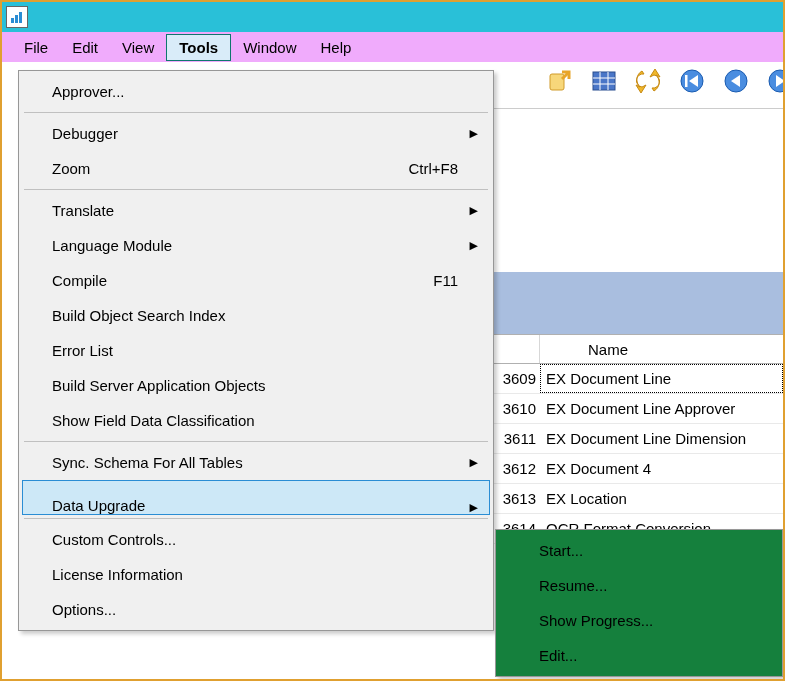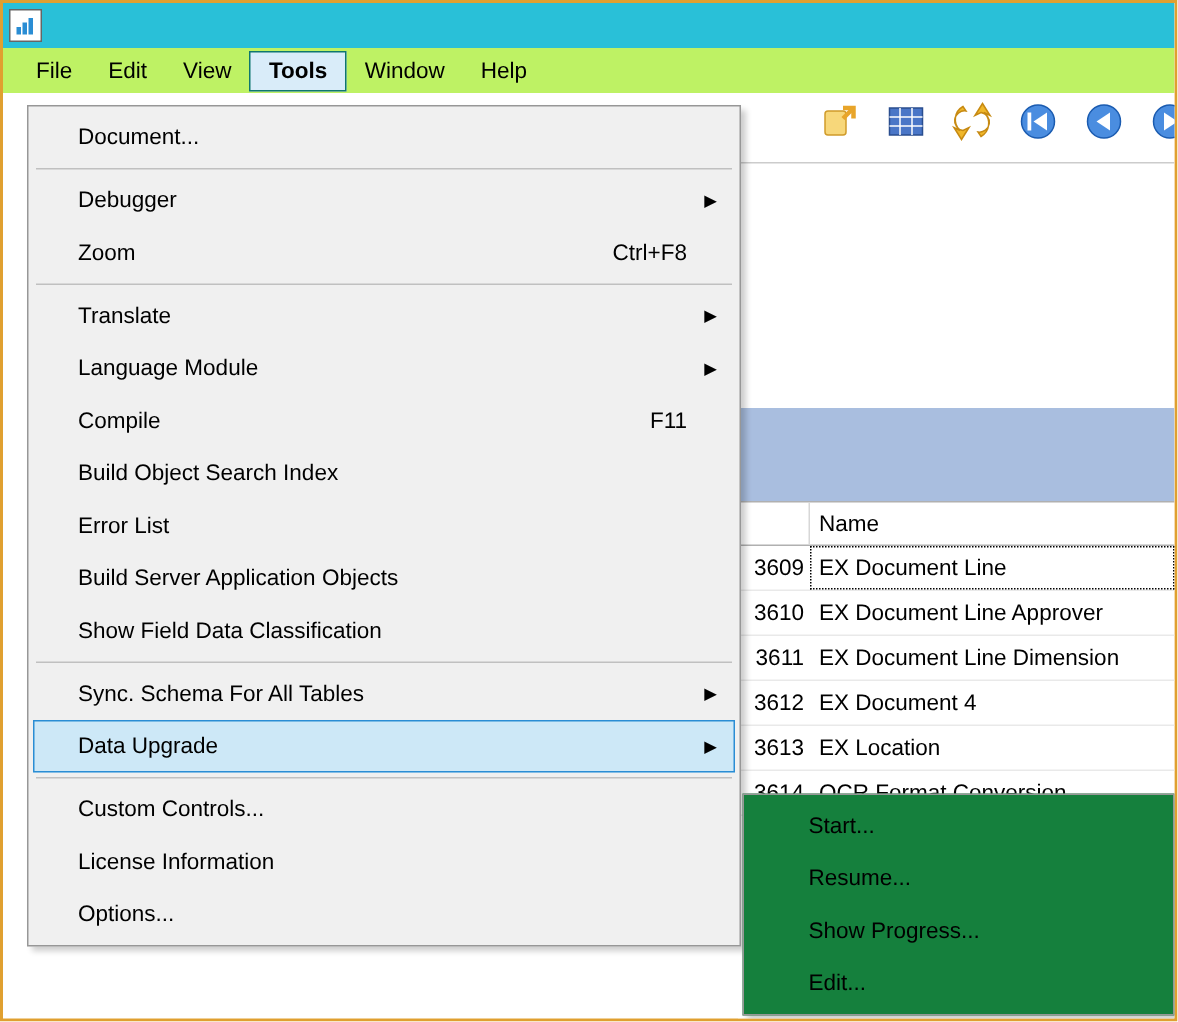--- a/index.html
+++ b/index.html
@@ -3,47 +3,47 @@
 <meta charset="utf-8">
 <style>
   * { box-sizing: border-box; margin: 0; padding: 0; font-family: "Segoe UI", Tahoma, sans-serif; font-size: 15px; }
   body { background: #fff; }
   .frame { width: 785px; height: 681px; border: 2px solid #e0a030; position: relative; overflow: hidden; background: #fff; }
   
   .title-bar { height: 30px; background: #29c0d8; display: flex; align-items: center; padding-left: 4px; }
   .app-icon { width: 22px; height: 22px; background: #fff; border: 1px solid #666; display:flex; align-items:center; justify-content:center; }
   .app-icon svg { width:16px; height:16px; }
   
-  .menu-bar { height: 30px; background: #bef264; display:flex; align-items:center; padding: 0 10px; gap: 0; }
+  .menu-bar { height: 30px; background: #f0abfc; display:flex; align-items:center; padding: 0 10px; gap: 0; }
   .menu-bar .menu-btn { padding: 4px 12px; cursor: default; }
   .menu-bar .menu-btn.active { border: 1px solid #0f766e; background: #d9ecf9; font-weight: bold; }
   
   .toolbar { height: 46px; background: #fff; border-top: 0; position: relative; }
   .toolbar-icons { position:absolute; right: 0; top: 4px; display:flex; gap: 14px; align-items:center; padding-right: 2px; }
   .tb-icon { width: 30px; height: 30px; display:flex; align-items:center; justify-content:center; }
   
   .blue-band { position:absolute; top: 270px; left: 490px; right: 0; height: 62px; background: #a9bedf; }
   .content-bg { position:absolute; top:106px; left:490px; right:0; bottom:0; background:#fff; border-top:1px solid #ccc; }
   
   .table-area { position:absolute; left: 490px; right: 0; top: 332px; }
-  .table-header { height: 30px; border-top:1px solid #b0b0b0; border-bottom:1px solid #b0b0b0; display:flex; }
+  .table-header { height: 30px; border-top:1px solid #b0b0b0; border-bottom:1px solid #b0b0b0; display:flex;gap:42px; }
   .table-header .col-id { width: 48px; border-right:1px solid #d7d7d7; }
   .table-header .col-name { flex:1; padding-left:6px; display:flex; align-items:center; }
   .table-row { height: 30px; display:flex; border-bottom:1px solid #e9e9e9; }
   .table-row .col-id { width: 48px; text-align:right; padding-right:4px; display:flex; align-items:center; justify-content:flex-end; }
   .table-row .col-name { flex:1; padding-left:6px; display:flex; align-items:center; }
   .table-row.first .col-name { outline: 1px dotted #000; outline-offset: -1px; }
   
   .tools-menu { position:absolute; left: 16px; top: 68px; width: 476px; background:#f0f0f0; border:1px solid #979797; box-shadow: 3px 3px 4px rgba(0,0,0,0.2); padding: 3px; }
   .tools-menu .mi { height: 35px; display:flex; align-items:center; padding: 0 32px 0 30px; position:relative; cursor:default; }
   .tools-menu .mi .lbl { flex:1; }
   .tools-menu .mi .scut { color:#000; }
   .tools-menu .mi .arrow { position:absolute; right: 12px; font-size: 11px; }
   .tools-menu .sep { height:1px; background:#c0c0c0; margin: 3px 2px; }
-  .tools-menu .mi.sel { background: #cde8f7; border:1px solid #2a8dd4; padding-left:29px; padding-right:31px; }
+  .tools-menu .mi.sel { background: #cde8f7; border:1px solid #2a8dd4; padding-left:29px; padding-right:31px;align-items:flex-end; }
   .tools-menu .mi.sel .arrow { right: 11px; }
   
   .sub-menu { position:absolute; left: 493px; top: 527px; width: 288px; background:#15803d; border:1px solid #979797; box-shadow: 3px 3px 4px rgba(0,0,0,0.2); padding: 3px; }
   .sub-menu .mi { height: 35px; display:flex; align-items:center; padding-left: 40px; cursor:default; }
 </style>
 </head>
 <body>
 
 <div class="frame">
 
@@ -141,21 +141,21 @@
       <div class="col-name">EX Location</div>
     </div>
     <div class="table-row">
       <div class="col-id">3614</div>
       <div class="col-name">OCR Format Conversion</div>
     </div>
   </div>
 
   <div class="tools-menu" id="tools-menu">
       <div class="mi">
-        <span class="lbl">Document...</span>
+        <span class="lbl">Approver...</span>
       </div>
       <div class="sep"></div>
       <div class="mi">
         <span class="lbl">Debugger</span>
         <span class="arrow">▶</span>
       </div>
       <div class="mi">
         <span class="lbl">Zoom</span>
         <span class="scut">Ctrl+F8</span>
       </div>

